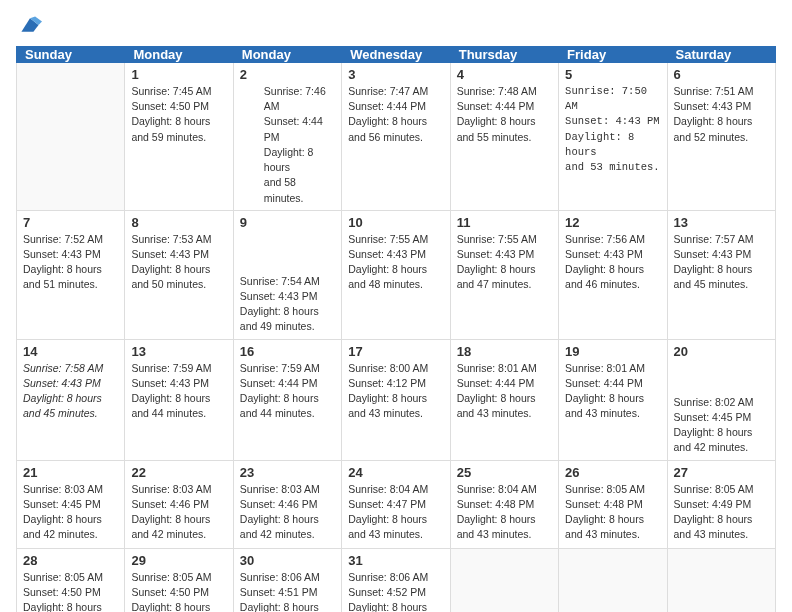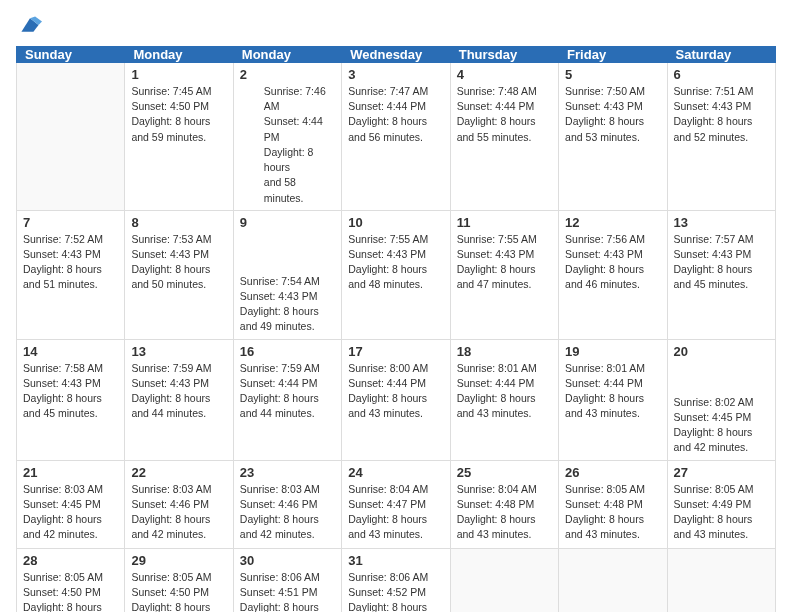--- a/index.html
+++ b/index.html
@@ -152,21 +152,21 @@
         </td>
         <td>
           <span class="day-number">4</span>
           <div class="day-info" style="white-space: pre-line;">Sunrise: 7:48 AM
 Sunset: 4:44 PM
 Daylight: 8 hours
 and 55 minutes.</div>
         </td>
         <td>
           <span class="day-number">5</span>
-          <div class="day-info" style="white-space: pre-line;">Sunrise: 7:50 AM
+          <div class="day-info" style="white-space: pre-line; font-family: Liberation Mono, monospace;">Sunrise: 7:50 AM
 Sunset: 4:43 PM
 Daylight: 8 hours
 and 53 minutes.</div>
         </td>
         <td>
           <span class="day-number">6</span>
           <div class="day-info" style="white-space: pre-line;">Sunrise: 7:51 AM
 Sunset: 4:43 PM
 Daylight: 8 hours
 and 52 minutes.</div>
@@ -219,21 +219,21 @@
           <span class="day-number">13</span>
           <div class="day-info" style="white-space: pre-line;">Sunrise: 7:57 AM
 Sunset: 4:43 PM
 Daylight: 8 hours
 and 45 minutes.</div>
         </td>
       </tr>
       <tr class="week-row">
         <td>
           <span class="day-number">14</span>
-          <div class="day-info" style="white-space: pre-line;">Sunrise: 7:58 AM
+          <div class="day-info" style="white-space: pre-line; font-style: italic;">Sunrise: 7:58 AM
 Sunset: 4:43 PM
 Daylight: 8 hours
 and 45 minutes.</div>
         </td>
         <td>
           <span class="day-number">13</span>
           <div class="day-info" style="white-space: pre-line;">Sunrise: 7:59 AM
 Sunset: 4:43 PM
 Daylight: 8 hours
 and 44 minutes.</div>
@@ -241,21 +241,21 @@
         <td>
           <span class="day-number">16</span>
           <div class="day-info" style="white-space: pre-line;">Sunrise: 7:59 AM
 Sunset: 4:44 PM
 Daylight: 8 hours
 and 44 minutes.</div>
         </td>
         <td>
           <span class="day-number">17</span>
           <div class="day-info" style="white-space: pre-line;">Sunrise: 8:00 AM
-Sunset: 4:44 PM
+Sunset: 4:12 PM
 Daylight: 8 hours
 and 43 minutes.</div>
         </td>
         <td>
           <span class="day-number">18</span>
           <div class="day-info" style="white-space: pre-line;">Sunrise: 8:01 AM
 Sunset: 4:44 PM
 Daylight: 8 hours
 and 43 minutes.</div>
         </td>

